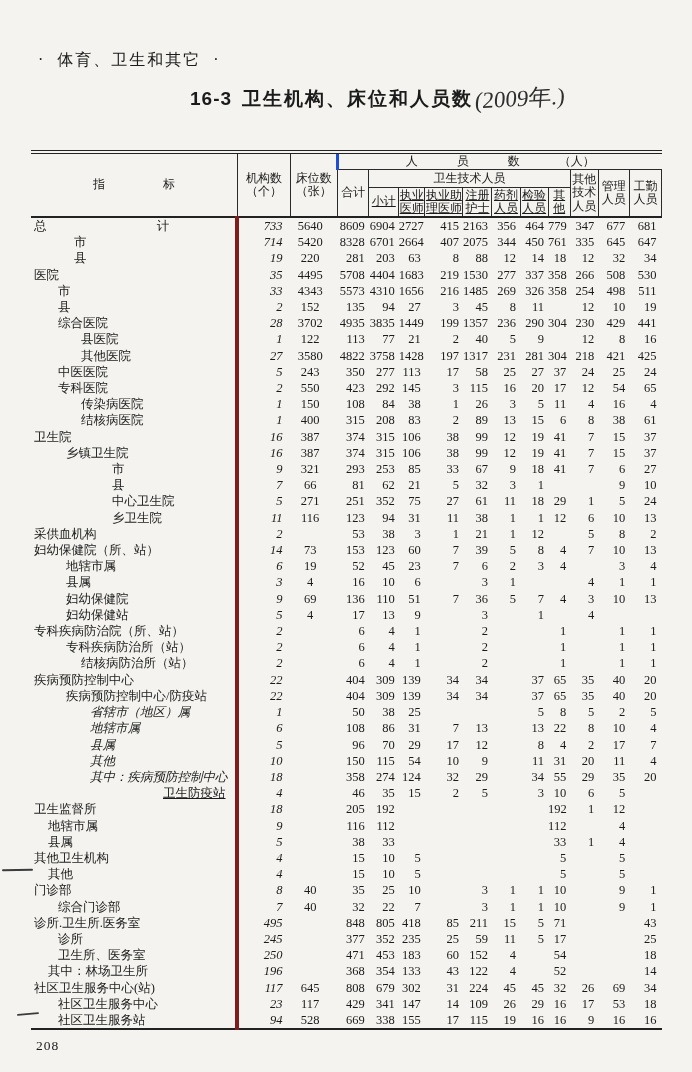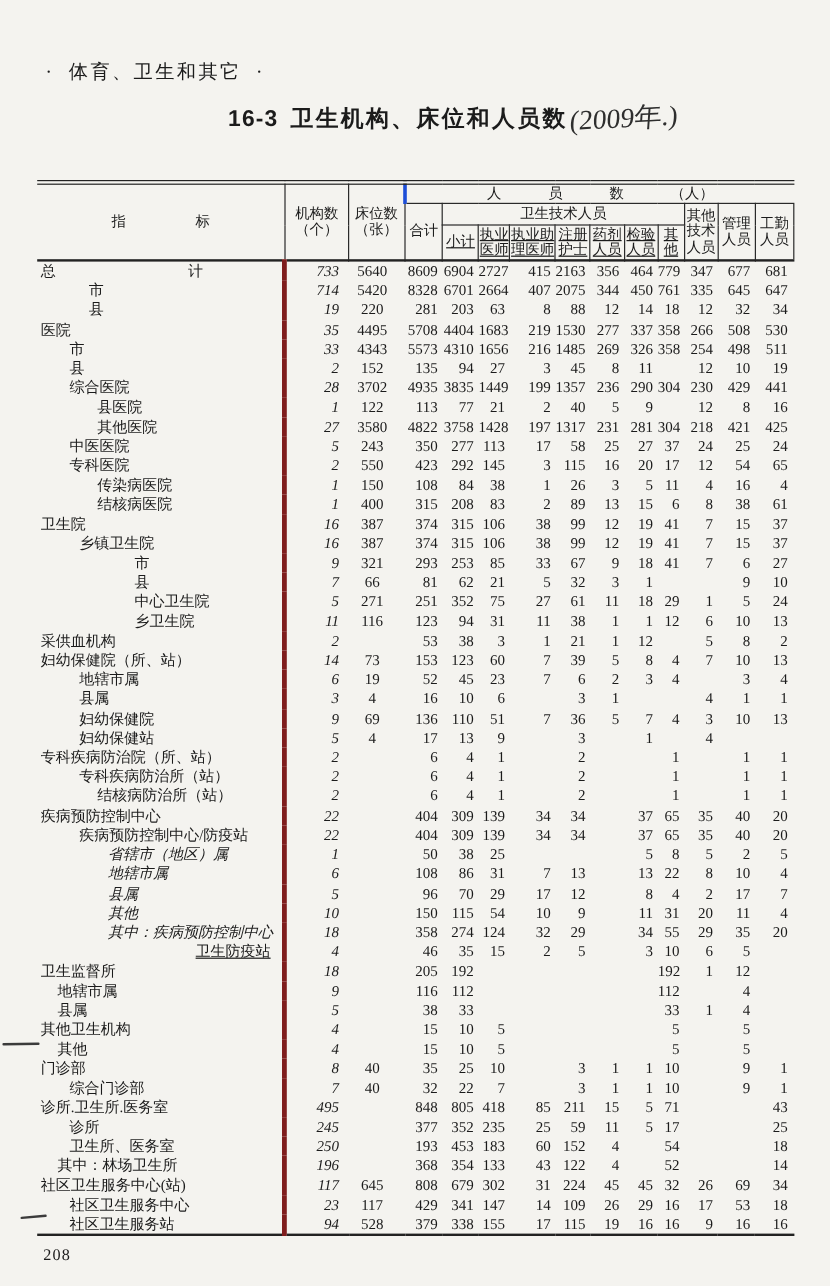--- a/index.html
+++ b/index.html
@@ -862,21 +862,21 @@
           <td class="num c8">5</td>
           <td class="num c9">17</td>
           <td class="num c10"></td>
           <td class="num c11"></td>
           <td class="num c12">25</td>
         </tr>
         <tr>
           <td class="lbl ind2">卫生所、医务室</td>
           <td class="num c0">250</td>
           <td class="num c1"></td>
-          <td class="num c2">193</td>
+          <td class="num c2">471</td>
           <td class="num c3">453</td>
           <td class="num c4">183</td>
           <td class="num c5">60</td>
           <td class="num c6">152</td>
           <td class="num c7">4</td>
           <td class="num c8"></td>
           <td class="num c9">54</td>
           <td class="num c10"></td>
           <td class="num c11"></td>
           <td class="num c12">18</td>
@@ -926,21 +926,21 @@
           <td class="num c8">29</td>
           <td class="num c9">16</td>
           <td class="num c10">17</td>
           <td class="num c11">53</td>
           <td class="num c12">18</td>
         </tr>
         <tr>
           <td class="lbl ind2">社区卫生服务站</td>
           <td class="num c0">94</td>
           <td class="num c1">528</td>
-          <td class="num c2">379</td>
+          <td class="num c2">669</td>
           <td class="num c3">338</td>
           <td class="num c4">155</td>
           <td class="num c5">17</td>
           <td class="num c6">115</td>
           <td class="num c7">19</td>
           <td class="num c8">16</td>
           <td class="num c9">16</td>
           <td class="num c10">9</td>
           <td class="num c11">16</td>
           <td class="num c12">16</td>

